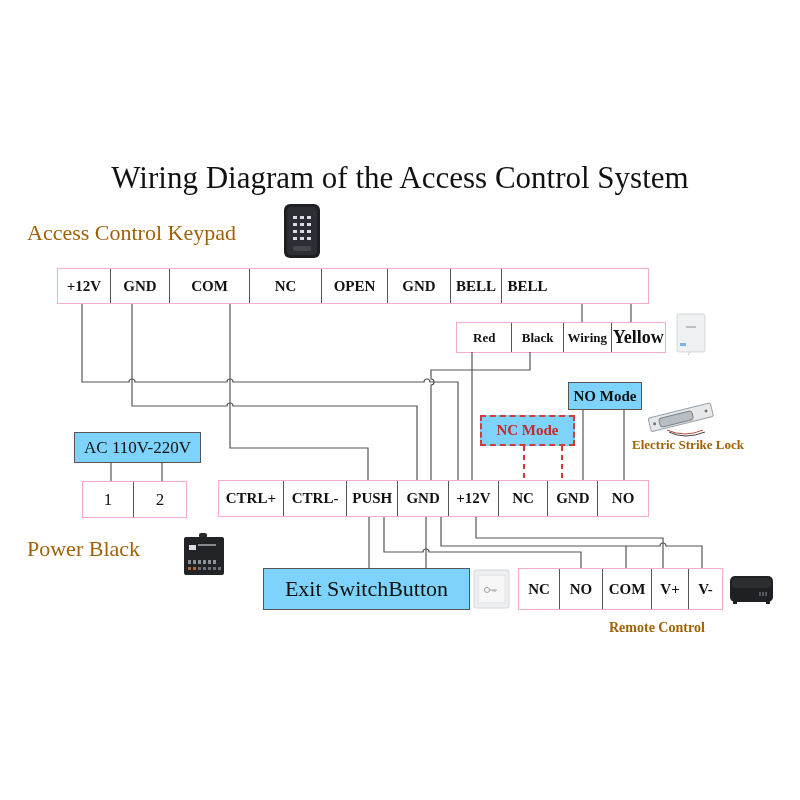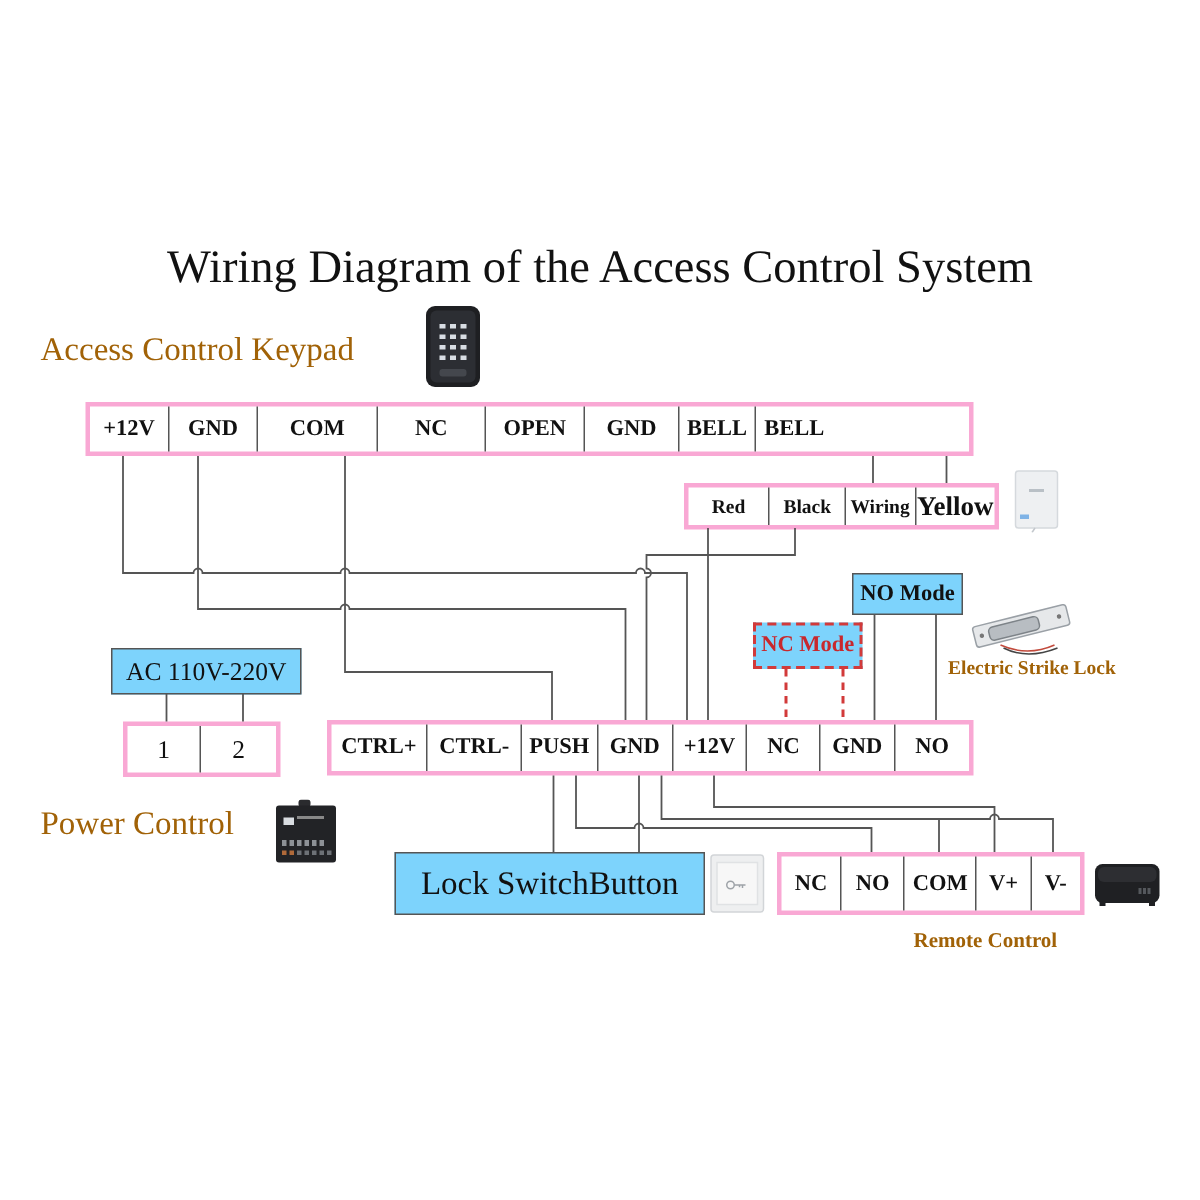--- a/index.html
+++ b/index.html
@@ -1,20 +1,20 @@
 <!DOCTYPE html>
 <html><head>
 <meta charset="utf-8">
 <style>
   html, body { margin:0; padding:0; background:#ffffff; }
   body { width:800px; height:800px; position:relative; overflow:hidden; font-family:"DejaVu Serif", "Liberation Serif", serif; color:#111; }
   .abs { position:absolute; }
   .title { left:0; width:800px; top:160px; text-align:center; font-family:"Liberation Serif", serif; font-size:31px; color:#111; }
   .label-serif { font-family:"Liberation Serif", serif; color:#a16207; }
-  .row { position:absolute; display:flex; box-sizing:border-box; border:3px solid #f9a8d4; background:#fff; }
+  .row { position:absolute; display:flex; box-sizing:border-box; border:1px solid #f9a8d4; background:#fff; }
   .cell { box-sizing:border-box; border-right:1px solid #555; display:flex; align-items:center; justify-content:center; font-family:"Liberation Serif", serif; font-weight:bold; font-size:15px; color:#111; white-space:nowrap; }
   .cell:last-child { border-right:none; }
   .box { position:absolute; box-sizing:border-box; border:1px solid #555; background:#7dd3fc; display:flex; align-items:center; justify-content:center; font-family:"Liberation Serif", serif; color:#111; white-space:nowrap; }
   .nc-mode { border:2px dashed #d23a3a; color:#c8282d; font-weight:bold; font-size:15px; }
   svg.wires { position:absolute; left:0; top:0; width:800px; height:800px; pointer-events:none; }
   .wire { fill:none; stroke:#555; stroke-width:1.2; }
   .wire-red { fill:none; stroke:#d23a3a; stroke-width:2; stroke-dasharray:5 4; }
 </style>
 </head>
 <body>
@@ -65,21 +65,21 @@
   <svg width="30" height="42" viewBox="0 0 30 42">
     <rect x="1" y="1" width="28" height="38" rx="2" fill="#eef0f2" stroke="#d5d9dd"></rect>
     <rect x="10" y="13" width="10" height="2" fill="#b9c0c6"></rect>
     <rect x="4" y="30" width="6" height="3" fill="#7fb3e6"></rect>
     <path d="M14 39 L12 42" stroke="#c2c7cc" stroke-width="1"></path>
   </svg>
 </div>
 
 <div class="box" style="left:568px; top:382px; width:74px; height:28px; font-weight:bold; font-size:15px;">NO Mode</div>
 
-<div class="box nc-mode" style="left:502px; top:415px; width:73px; height:31px;font-family:Liberation Serif, serif;">NC Mode</div>
+<div class="box nc-mode" style="left:480px; top:415px; width:95px; height:31px;font-family:Liberation Serif, serif;">NC Mode</div>
 
 <div class="abs" style="left:645px; top:400px; width:75px; height:38px;">
   <svg width="75" height="38" viewBox="0 0 75 38">
     <g transform="rotate(-14 37 18)">
       <rect x="4" y="10" width="64" height="14" rx="2" fill="#e6e8ea" stroke="#9aa0a6"></rect>
       <rect x="14" y="13" width="34" height="9" rx="3" fill="#b8bdc2" stroke="#7d8388"></rect>
       <circle cx="9" cy="17" r="1.5" fill="#777"></circle>
       <circle cx="62" cy="17" r="1.5" fill="#777"></circle>
     </g>
     <path d="M22 30 Q40 38 58 30" stroke="#c24a3c" stroke-width="1" fill="none"></path>
@@ -87,21 +87,21 @@
   </svg>
 </div>
 <div class="abs label-serif" style="left:632px; top:437px; font-weight:bold; font-size:13px;">Electric Strike Lock</div>
 
 <div class="box" style="left:74px; top:432px; width:127px; height:31px; font-size:17px;">AC 110V-220V</div>
 <div class="row" style="left:82px; top:481px; width:105px; height:37px;">
   <div class="cell" style="width:51px; font-weight:normal; font-size:17px;">1</div>
   <div class="cell" style="width:52px; font-weight:normal; font-size:17px;">2</div>
 </div>
 
-<div class="abs label-serif" style="left:27px; top:536px; font-size:22px;">Power Control</div>
+<div class="abs label-serif" style="left:27px; top:536px; font-size:22px;">Power Black</div>
 <div class="abs" style="left:183px; top:533px; width:42px; height:44px;">
   <svg width="42" height="44" viewBox="0 0 42 44">
     <rect x="16" y="0" width="8" height="5" rx="2" fill="#2a2b2e"></rect>
     <rect x="1" y="4" width="40" height="38" rx="2" fill="#222326"></rect>
     <rect x="6" y="12" width="7" height="5" fill="#d9dde1"></rect>
     <rect x="15" y="11" width="18" height="2" fill="#888"></rect>
     <g fill="#8d9196">
       <rect x="5" y="27" width="3" height="4"></rect>
         <rect x="10" y="27" width="3" height="4"></rect>
         <rect x="15" y="27" width="3" height="4"></rect>
@@ -127,21 +127,21 @@
   <div class="cell" style="width:65px;">CTRL+</div>
   <div class="cell" style="width:64px;">CTRL-</div>
   <div class="cell" style="width:51px;">PUSH</div>
   <div class="cell" style="width:51px;">GND</div>
   <div class="cell" style="width:50px;">+12V</div>
   <div class="cell" style="width:50px;">NC</div>
   <div class="cell" style="width:50px;">GND</div>
   <div class="cell" style="width:50px;">NO</div>
 </div>
 
-<div class="box" style="left:263px; top:568px; width:207px; height:42px; font-size:22px;">Lock SwitchButton</div>
+<div class="box" style="left:263px; top:568px; width:207px; height:42px; font-size:22px;">Exit SwitchButton</div>
 <div class="abs" style="left:473px; top:569px; width:37px; height:40px;">
   <svg width="37" height="40" viewBox="0 0 37 40">
     <rect x="1" y="1" width="35" height="38" rx="2" fill="#eeeff0" stroke="#d2d5d8"></rect>
     <rect x="5" y="6" width="27" height="28" fill="#f7f7f7" stroke="#e0e2e4"></rect>
     <circle cx="14" cy="21" r="2.5" fill="none" stroke="#9ea3a8"></circle>
     <path d="M16.5 21 H24 M22 21 V23 M20 21 V22.5" stroke="#9ea3a8" fill="none"></path>
   </svg>
 </div>
 
 <div class="row" style="left:518px; top:568px; width:205px; height:42px;">

